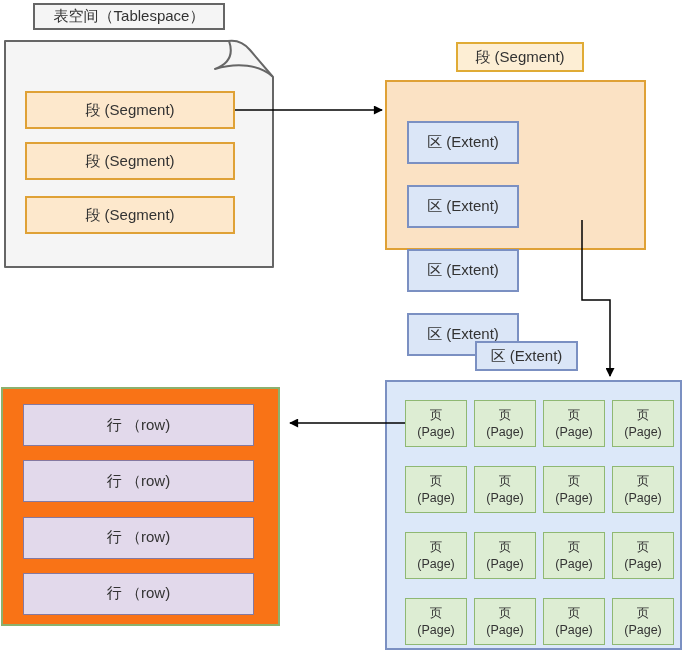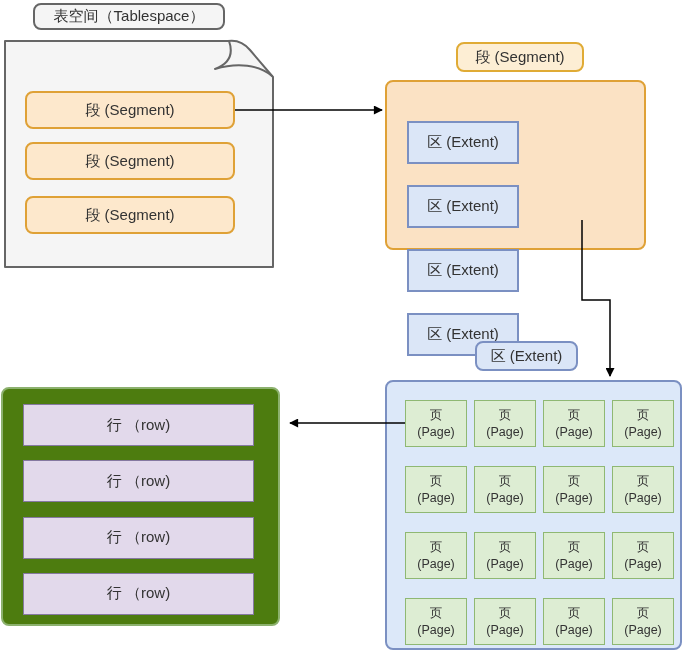--- a/index.html
+++ b/index.html
@@ -1,21 +1,21 @@
 <!DOCTYPE html>
 <html><head>
 <meta charset="utf-8">
 <style>
   html,body{margin:0;padding:0;background:#ffffff;}
   .canvas{position:relative;width:686px;height:651px;background:#ffffff;overflow:hidden;
           font-family:"Liberation Sans","DejaVu Sans",sans-serif;color:#333333;}
   .layer{position:absolute;left:0;top:0;pointer-events:none;}
   .layer.under{z-index:0;}
   .layer.over{z-index:2;}
-  .abs{position:absolute;box-sizing:border-box;z-index:1;border-radius:8px;}
+  .abs{position:absolute;box-sizing:border-box;z-index:1;}
   .center{display:flex;align-items:center;justify-content:center;text-align:center;}
 
   .title-box{left:33px;top:3px;width:192px;height:27px;background:#f5f5f5;border:2px solid #666666;font-size:15px;}
 
   .seg{left:25px;width:210px;height:38px;background:#fde8cc;border:2px solid #dfa136;font-size:15px;}
   .seg1{top:91px;}.seg2{top:142px;}.seg3{top:196px;}
 
   .seg-label{left:456px;top:42px;width:128px;height:30px;background:#fdeed4;border:2px solid #e0ab35;font-size:15px;}
 
   .orange-container{left:385px;top:80px;width:261px;height:170px;background:#fbe2c4;border:2px solid #dfa136;
@@ -25,21 +25,21 @@
 
   .extent-label{left:475px;top:341px;width:103px;height:30px;background:#dbe6f7;border:2px solid #7b90c2;font-size:15px;}
 
   .blue-container{left:385px;top:380px;width:297px;height:270px;background:#dce8f9;border:2px solid #7b90c2;
         padding:18px 0 0 18px;display:flex;flex-wrap:wrap;gap:19px 7px;align-content:flex-start;}
   .pagecell{width:60px;height:45px;background:#ddedd3;border:1.5px solid #8fb873;font-size:12.5px;line-height:1.35;
         white-space:pre-line;display:flex;align-items:center;justify-content:center;text-align:center;}
 
   .page-label{left:85px;top:346px;width:110px;height:29px;background:#daebd2;border:2px solid #8cb16e;font-size:15px;}
 
-  .green-container{left:1px;top:387px;width:279px;height:239px;background:#4d7c0f;border:2px solid #8cb16e;
+  .green-container{left:1px;top:387px;width:279px;height:239px;background:#f97316;border:2px solid #8cb16e;
         padding:15px 0 9px 20px;display:flex;flex-direction:column;justify-content:space-between;}
   .rowbox{width:229px;height:40px;background:#e2d9eb;border:1.5px solid #8579a0;font-size:15px;
         display:flex;align-items:center;justify-content:center;}
 </style>
 </head>
 <body>
 
 <div class="canvas">
 
   <svg class="layer under" width="686" height="651" viewBox="0 0 686 651">

